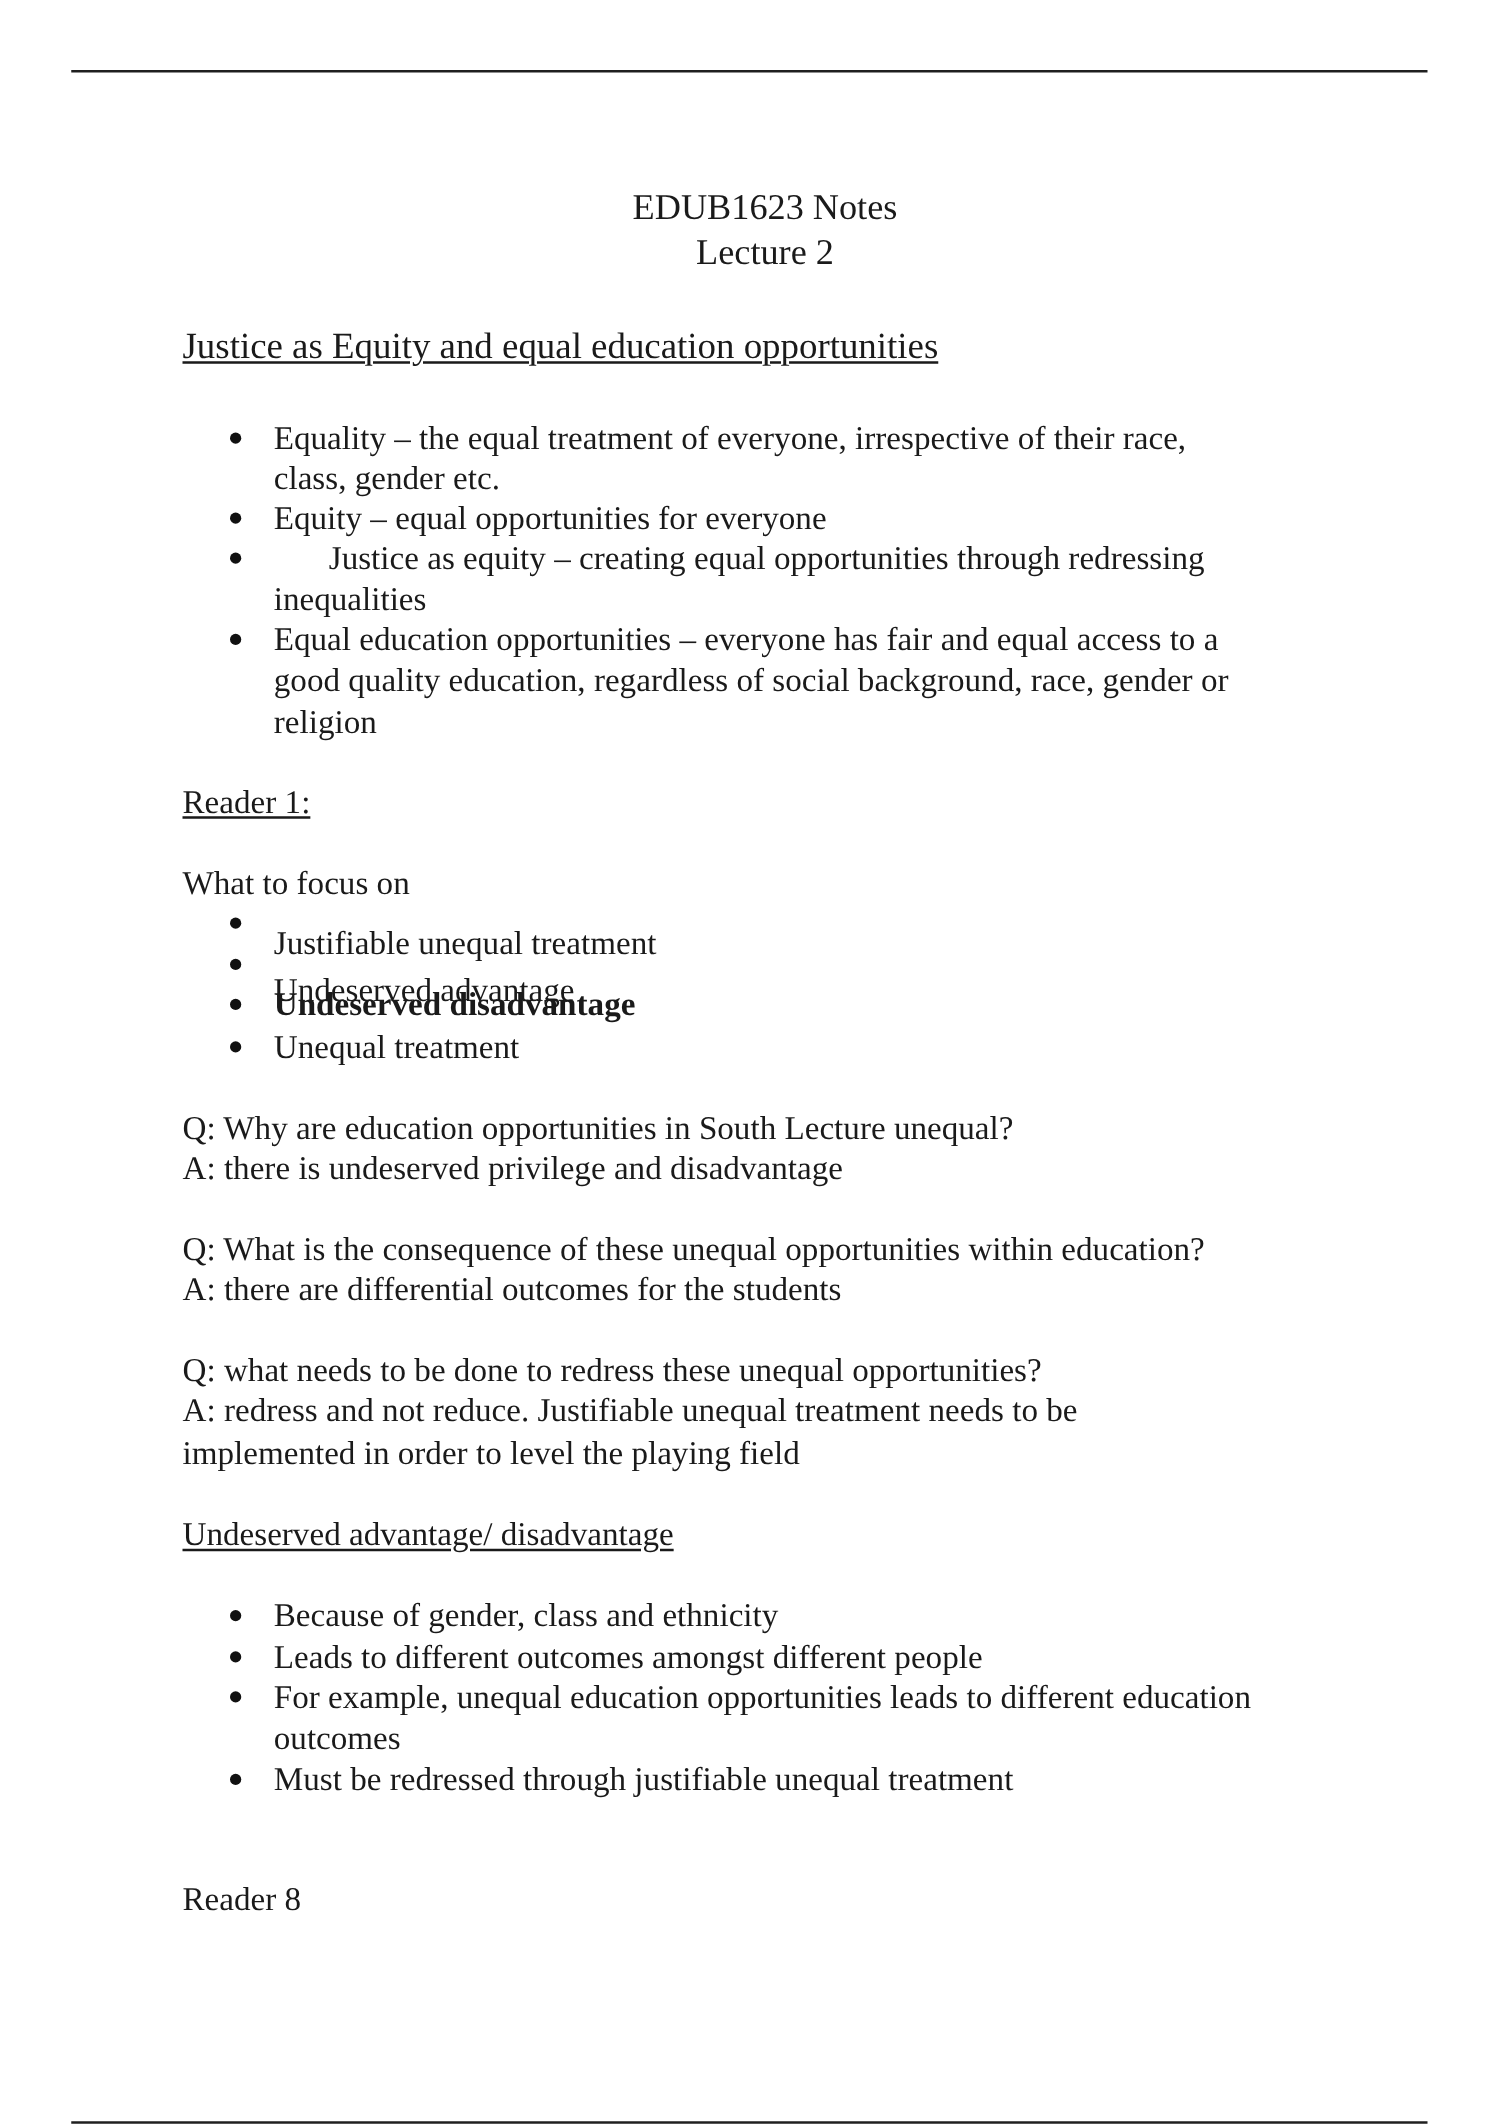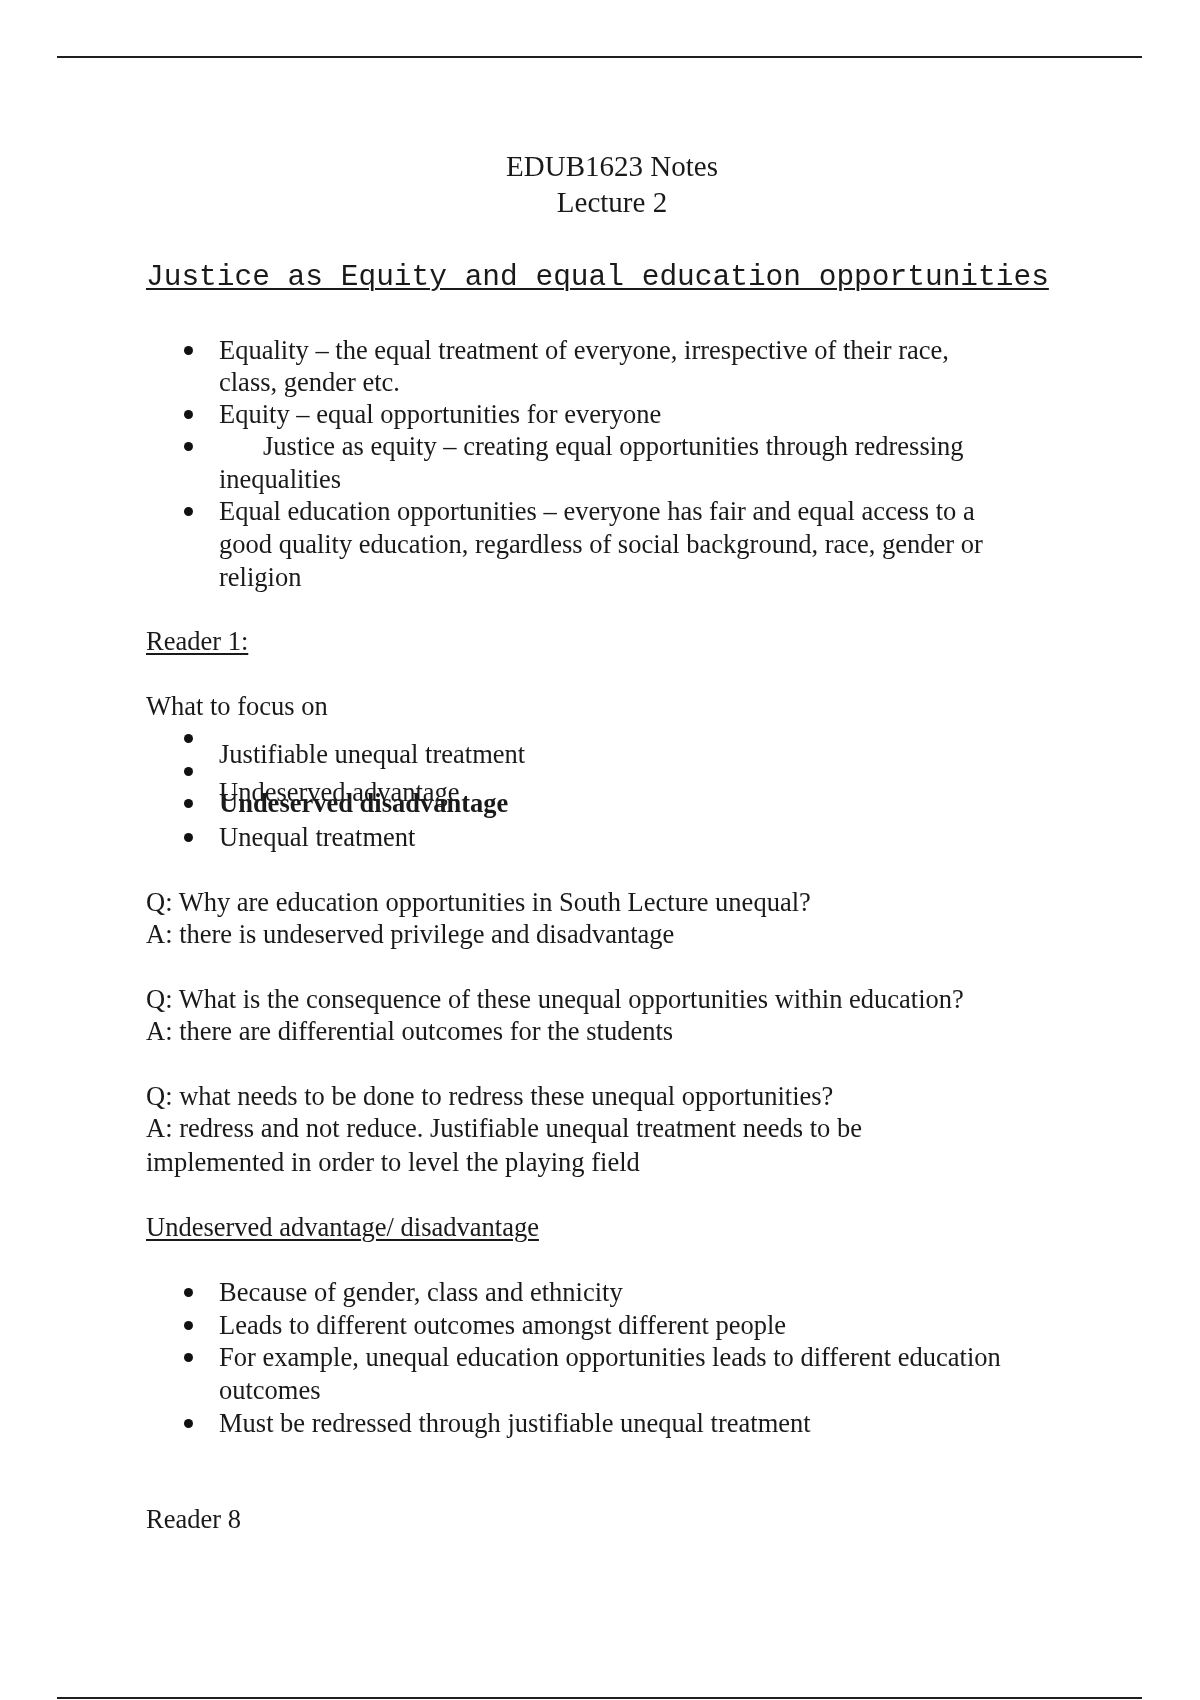--- a/index.html
+++ b/index.html
@@ -68,21 +68,21 @@
 </head>
 <body>
 
 <div>
 
   <div class="rule top"></div>
 
   <div class="title" style="top:148px;">EDUB1623 Notes</div>
   <div class="title" style="top:184px;">Lecture 2</div>
 
-  <div class="line heading l-margin" style="top:259px;font-family:Liberation Mono, monospace;">Justice as Equity and equal education opportunities</div>
+  <div class="line heading l-margin" style="top:259px;">Justice as Equity and equal education opportunities</div>
 
   <div>
     <div class="bullet" style="left:184px; top:346px;"></div>
     <div class="line l-text" style="top:334px;">Equality – the equal treatment of everyone, irrespective of their race,</div>
     <div class="line l-text" style="top:366px;">class, gender etc.</div>
 
     <div class="bullet" style="left:184px; top:410px;"></div>
     <div class="line l-text" style="top:398px;">Equity – equal opportunities for everyone</div>
 
     <div class="bullet" style="left:184px; top:442px;"></div>

